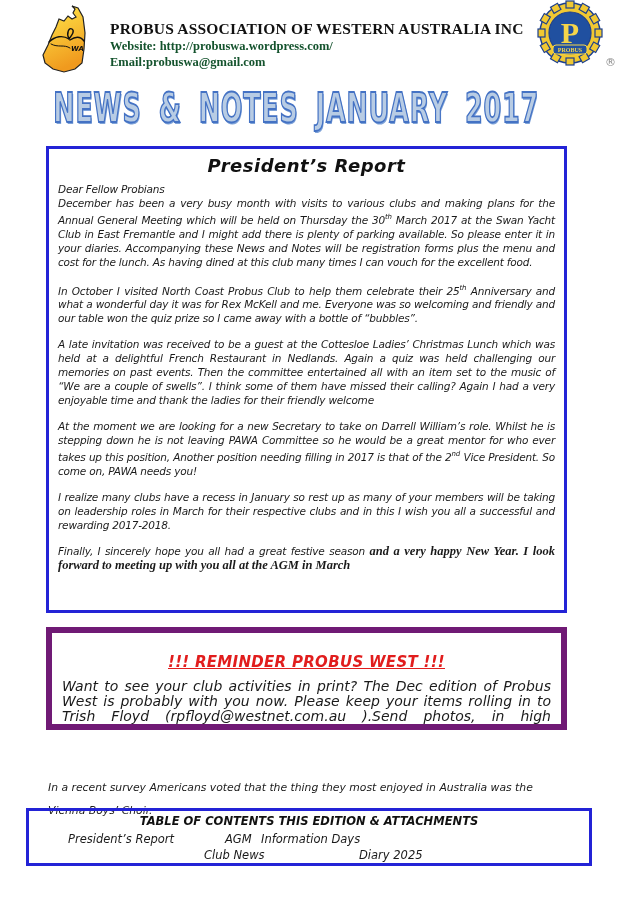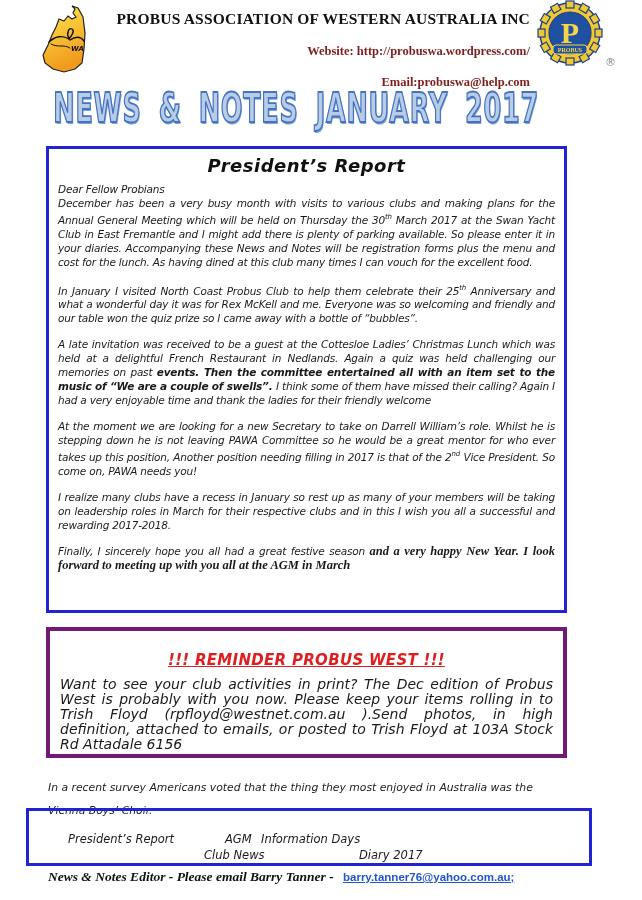--- a/index.html
+++ b/index.html
@@ -2,28 +2,28 @@
 <html><head>
 <meta charset="utf-8">
 <style>
   html,body { margin:0; padding:0; background:#e8e8e8; }
   .page {
     position:relative; width:642px; height:900px; margin:0 auto;
     background:#ffffff; overflow:hidden;
     font-family:"DejaVu Sans", sans-serif;
   }
   
-  .header-center { position:absolute; top:10px; left:110px; width:420px; text-align:right; }
+  .header-center { position:absolute; top:20px; left:110px; width:420px; text-align:left; }
   .org-name {
     font-family:"Liberation Serif", serif; font-weight:bold;
     font-size:15.5px; color:#111; letter-spacing:.2px;
   }
   .hdr-link {
     display:block; font-family:"Liberation Serif", serif; font-weight:bold;
-    font-size:12.5px; color:#7f1d1d; text-decoration:none; margin-top:16px;
+    font-size:12.5px; color:#14532d; text-decoration:none; margin-top:1px;
   }
   .wa-logo { position:absolute; left:28px; top:4px; }
   .probus-logo { position:absolute; left:528px; top:0px; }
 
   
   .masthead-wrap { position:absolute; top:84px; left:0px; width:560px; }
   .masthead {
     display:inline-block; font-weight:bold; font-size:31px;
     letter-spacing:1px; word-spacing:9px;
     color:#b8cce4; -webkit-text-stroke:1.4px #4472c4;
@@ -40,30 +40,30 @@
     text-align:center; font-weight:bold; font-style:italic;
     font-size:18px; color:#111; margin:2px 0 6px 0; letter-spacing:.5px;
   }
   .body-txt {
     font-style:italic; font-size:10.5px; line-height:14px;
     letter-spacing:-0.2px; text-align:justify; color:#1a1a1a;
   }
   .report-box p { margin:0 0 12px 0; }
   .report-box p.tight { margin:0; }
   sup { font-size:7px; }
-  .bold-seg { font-weight:bold; }
+  .bold-seg { font-weight:normal; }
   .serif-bold {
     font-family:Liberation Serif, serif; font-weight:bold; font-style:italic;
     font-size:12.5px; letter-spacing:0;
   }
 
   
   .reminder-box {
-    position:absolute; left:46px; top:627px; width:521px; height:131px;
-    box-sizing:border-box; border:4px solid #701a75; padding:20px 10px 11px 10px; overflow:hidden;
+    position:absolute; left:46px; top:627px; width:521px; height:103px;
+    box-sizing:border-box; border:6px solid #701a75; padding:20px 10px 11px 10px; overflow:hidden;
   }
   .reminder-title {
     text-align:center; color:#e11d1d; font-weight:bold; font-style:italic;
     font-size:15px; text-decoration:underline; margin:0 0 8px 0; letter-spacing:.3px;
   }
   .reminder-body {
     font-style:italic; font-size:14px; line-height:15px;
     text-align:justify; color:#1a1a1a;
   }
 
@@ -121,21 +121,21 @@
       <path d="M41,34 C38,28 41,22 44,24 C47,26 44,30 41,34"></path>
       <path d="M42,35 C48,31 53,32 56,36"></path>
       <path d="M23,39 C30,43 36,39 42,43" stroke-width="1"></path>
     </g>
     <text x="43" y="46" font-size="7" font-style="italic" font-weight="bold" fill="#111" font-family="DejaVu Sans, sans-serif">WA</text>
   </svg>
 
   <div class="header-center">
     <div class="org-name">PROBUS ASSOCIATION OF WESTERN AUSTRALIA INC</div>
     <a class="hdr-link" href="#">Website: http://probuswa.wordpress.com/</a>
-    <a class="hdr-link" href="#">Email:probuswa@help.com</a>
+    <a class="hdr-link" href="#">Email:probuswa@gmail.com</a>
   </div>
 
   <svg class="probus-logo" width="90" height="78" viewBox="0 0 90 78">
     <circle cx="42" cy="33" r="30" fill="#f0c832" stroke="#1c3f8e" stroke-width="1.5"></circle>
     <g fill="#f0c832" stroke="#1c3f8e" stroke-width="1.2">
       <rect x="38" y="1" width="8" height="7" transform="rotate(0 42 33)"></rect>
       <rect x="38" y="1" width="8" height="7" transform="rotate(30 42 33)"></rect>
       <rect x="38" y="1" width="8" height="7" transform="rotate(60 42 33)"></rect>
       <rect x="38" y="1" width="8" height="7" transform="rotate(90 42 33)"></rect>
       <rect x="38" y="1" width="8" height="7" transform="rotate(120 42 33)"></rect>
@@ -156,41 +156,38 @@
 
   <div class="masthead-wrap">
     <span class="masthead">NEWS &amp; NOTES JANUARY 2017</span>
   </div>
 
   <div class="report-box">
     <div class="report-title">President’s Report</div>
     <div class="body-txt">
       <p class="tight">Dear Fellow Probians</p>
       <p><span>December has been a very busy month with visits to various clubs and making plans for the Annual General Meeting which will be held on Thursday the 30</span><sup>th</sup><span> March 2017 at the Swan Yacht Club in East Fremantle and I might add there is plenty of parking available. So please enter it in your diaries. Accompanying these News and Notes will be registration forms plus the menu and cost for the lunch. As having dined at this club many times I can vouch for the excellent food.</span></p>
-      <p><span>In January I visited North Coast Probus Club to help them celebrate their 25</span><sup>th</sup><span> Anniversary and what a wonderful day it was for Rex McKell and me. Everyone was so welcoming and friendly and our table won the quiz prize so I came away with a bottle of “bubbles”.</span></p>
+      <p><span>In October I visited North Coast Probus Club to help them celebrate their 25</span><sup>th</sup><span> Anniversary and what a wonderful day it was for Rex McKell and me. Everyone was so welcoming and friendly and our table won the quiz prize so I came away with a bottle of “bubbles”.</span></p>
       <p><span>A late invitation was received to be a guest at the Cottesloe Ladies’ Christmas Lunch which was held at a delightful French Restaurant in Nedlands. Again a quiz was held challenging our memories on past </span><span class="bold-seg">events. Then the committee entertained all with an item set to the music of “We are a couple of swells”. </span><span>I think some of them have missed their calling? Again I had a very enjoyable time and thank the ladies for their friendly welcome</span></p>
       <p><span>At the moment we are looking for a new Secretary to take on Darrell William’s role. Whilst he is stepping down he is not leaving PAWA Committee so he would be a great mentor for who ever takes up this position, Another position needing filling in 2017 is that of the 2</span><sup>nd</sup><span> Vice President. So come on, PAWA needs you!</span></p>
       <p>I realize many clubs have a recess in January so rest up as many of your members will be taking on leadership roles in March for their respective clubs and in this I wish you all a successful and rewarding 2017-2018.</p>
       <p><span>Finally, I sincerely hope you all had a great festive season </span><span class="serif-bold">and a very happy New Year. I look forward to meeting up with you all at the AGM in March</span></p>
     </div>
   </div>
 
   <div class="reminder-box">
     <div class="reminder-title">!!! REMINDER  PROBUS WEST !!!</div>
     <div class="reminder-body">Want to see your club activities in print?  The Dec edition of Probus West is probably with you now. Please keep your items rolling in to Trish Floyd (rpfloyd@westnet.com.au ).Send photos, in high definition, attached to emails, or posted to Trish Floyd at 103A Stock Rd  Attadale  6156</div>
   </div>
 
   <div class="survey-note">In a recent survey Americans voted that the thing they most enjoyed in Australia was the Vienna Boys’ Choir.</div>
 
   <div class="toc-box">
+    <div class="toc-title">TABLE OF CONTENTS THIS EDITION &amp; ATTACHMENTS</div>
     <span class="toc-item toc-i0">President’s Report</span>
     <span class="toc-item toc-i1">AGM</span>
     <span class="toc-item toc-i2">Information Days</span>
     <span class="toc-item toc-i3">Club News</span>
-    <span class="toc-item toc-i4">Diary 2017</span>
+    <span class="toc-item toc-i4">Diary 2025</span>
   </div>
 
-  <div class="footer-line">
-    <span>News &amp; Notes Editor  -  Please email  Barry Tanner  -</span>
-    <a class="footer-email" href="#">barry.tanner76@yahoo.com.au;</a>
-  </div>
 
 </div>
 
 </body></html>

